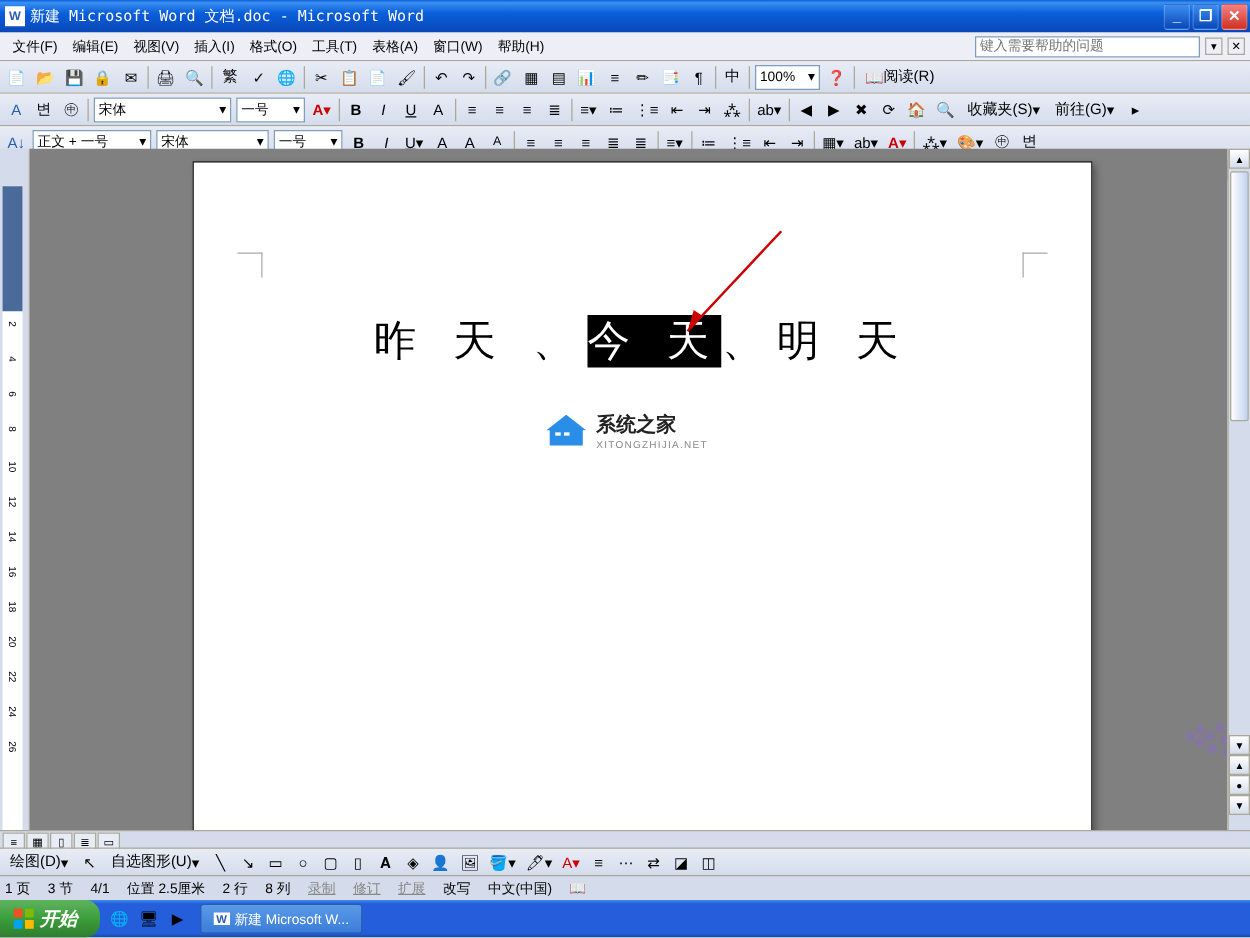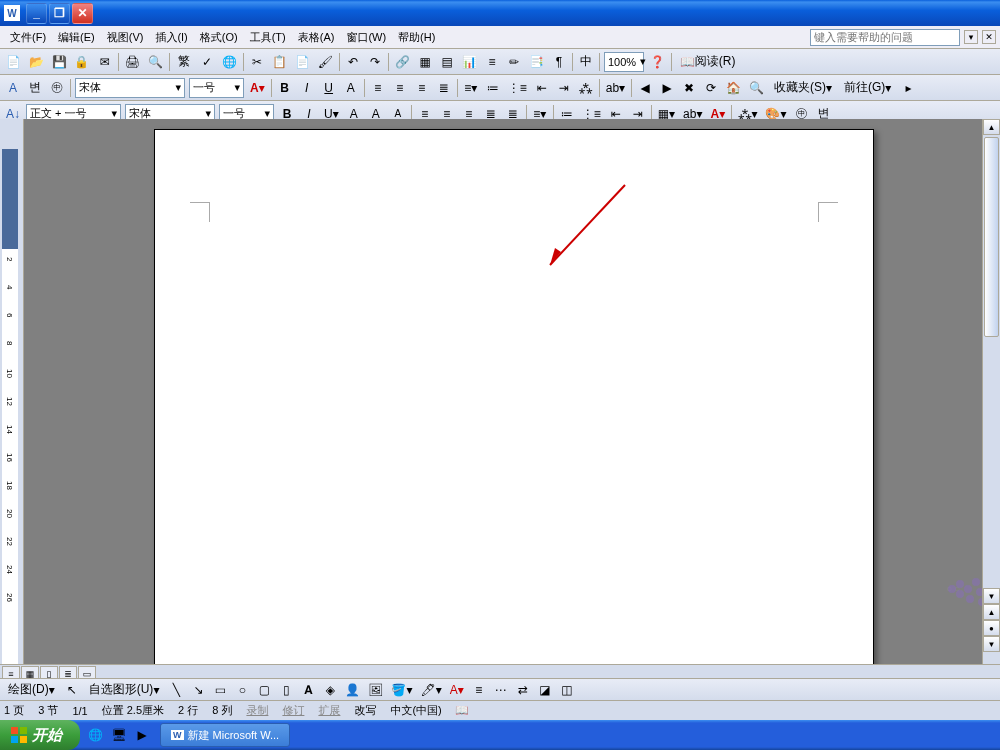--- a/index.html
+++ b/index.html
@@ -10,21 +10,21 @@
 .titlebar .icon { width:16px; height:16px; background:#fff; margin-right:4px; display:flex; align-items:center; justify-content:center; color:#2a5db0; font-weight:bold; font-size:10px; }
 .titlebar .title { flex:1; font-size:12px; font-family:"SimSun",monospace; }
 .winbtns { display:flex; margin-right:2px; }
 .winbtn { width:21px; height:21px; margin-left:2px; border-radius:3px; display:flex; align-items:center; justify-content:center; color:#fff; font-weight:bold; font-size:12px; border:1px solid #fff3; }
 .winbtn.min,.winbtn.max { background:linear-gradient(to bottom,#3b8ef0,#0947b8); }
 .winbtn.close { background:linear-gradient(to bottom,#f08282,#d03020); }
 
 
 .menubar { height:23px; background:#eeeef6; border-bottom:1px solid #aca899; display:flex; align-items:center; padding:0 4px; }
 .menuitem { padding:2px 6px; cursor:default; }
-.helpbox { margin-left:auto; width:150px; height:17px; border:1px solid #7f9db9; background:#fff; font-size:11px; padding:1px 3px; color:#808080; }
+.helpbox { margin-left:auto; width:180px; height:17px; border:1px solid #7f9db9; background:#fff; font-size:11px; padding:1px 3px; color:#808080; }
 .menux { width:14px; height:14px; margin-left:4px; border:1px solid #aca899; display:flex; align-items:center; justify-content:center; font-size:9px; }
 
 
 .toolbar { height:26px; background:linear-gradient(to bottom,#e8ecf6,#d4dcec); border-bottom:1px solid #aca899; display:flex; align-items:center; padding:0 2px; white-space:nowrap; overflow:hidden; }
 .tbtn { min-width:20px; height:20px; margin:0 1px; display:flex; align-items:center; justify-content:center; font-size:12px; cursor:default; border:1px solid transparent; padding:0 2px; }
 .tbtn.txt { padding:0 4px; }
 .tsep { width:1px; height:18px; background:#aca899; margin:0 2px; }
 .combo { height:20px; border:1px solid #7f9db9; background:#fff; display:flex; align-items:center; padding:0 3px; font-size:11px; margin:0 2px; }
 .combo .arrow { margin-left:auto; padding-left:4px; color:#000; }
 
@@ -84,20 +84,21 @@
 
 .flower { position:absolute; right:-10px; bottom:50px; width:60px; height:50px; opacity:0.8; }
 
 .balls { position:absolute; right:20px; bottom:70px; font-size:10px; color:#888; letter-spacing:2px;}
 </style>
 </head>
 <body>
 
 <div class="titlebar">
   <div class="icon">W</div>
+  <div class="title">新建 Microsoft Word 文档.doc - Microsoft Word</div>
   <div class="winbtns">
     <div class="winbtn min">_</div>
     <div class="winbtn max">❐</div>
     <div class="winbtn close">✕</div>
   </div>
 </div>
 
 <div class="menubar">
   <span class="menuitem">文件(F)</span>
   <span class="menuitem">编辑(E)</span>
@@ -139,21 +140,21 @@
   <div class="tbtn">▦</div>
   <div class="tbtn">▤</div>
   <div class="tbtn">📊</div>
   <div class="tbtn">≡</div>
   <div class="tbtn">✏</div>
   <div class="tbtn">📑</div>
   <div class="tbtn">¶</div>
   <div class="tsep"></div>
   <div class="tbtn">中</div>
   <div class="tsep"></div>
-  <div class="combo" style="width:40px">
+  <div class="combo" style="width:52px">
       <span>100%</span>
       <span class="arrow">▾</span>
     </div>
   <div class="tbtn">❓</div>
   <div class="tsep"></div>
   <div class="tbtn txt">📖 <span>阅读(R)</span></div>
 </div>
 
 <div class="toolbar">
   <div class="tbtn" style="color:#2a5db0">A</div>
@@ -304,24 +305,38 @@
       <span class="vnum" style="top: 388px;">22</span>
       <span class="vnum" style="top: 416px;">24</span>
       <span class="vnum" style="top: 444px;">26</span>
     </div>
 </div>
 
 <div class="docarea" style="bottom: 86px;">
   <div class="page">
     <div class="cornermark tl"></div>
     <div class="cornermark tr"></div>
+    <div class="doctext">
+      <span>昨 天 、</span><span class="sel">今 天</span><span>、明 天</span>
+    </div>
     <svg class="arrow-annotation" width="120" height="100">
       <line x1="90" y1="5" x2="15" y2="85" stroke="#c00" stroke-width="2"></line>
       <polygon points="15,85 26,72 20,68" fill="#c00"></polygon>
     </svg>
+    <div class="watermark">
+      <svg class="logo" viewBox="0 0 40 34">
+        <polygon points="20,2 38,16 35,16 35,30 5,30 5,16 2,16" fill="#2a8de8"></polygon>
+        <rect x="10" y="18" width="5" height="3" fill="#fff"></rect>
+        <rect x="18" y="18" width="5" height="3" fill="#fff"></rect>
+      </svg>
+      <div>
+        <div class="txt1">系统之家</div>
+        <div class="txt2">XITONGZHIJIA.NET</div>
+      </div>
+    </div>
   </div>
   <div class="balls">○○</div>
   <svg class="flower" viewBox="0 0 60 50">
     <g fill="#8870b8" opacity="0.7">
       <circle cx="20" cy="25" r="4"></circle>
         <circle cx="28" cy="20" r="4"></circle>
         <circle cx="28" cy="30" r="4"></circle>
       <circle cx="36" cy="25" r="4"></circle>
         <circle cx="44" cy="18" r="4"></circle>
         <circle cx="48" cy="28" r="4"></circle>
@@ -371,21 +386,21 @@
   <div class="tbtn">≡</div>
   <div class="tbtn">⋯</div>
   <div class="tbtn">⇄</div>
   <div class="tbtn">◪</div>
   <div class="tbtn">◫</div>
 </div>
 
 <div class="statusbar" style="bottom:30px;height:20px;">
   <span>1 页</span>
   <span>3 节</span>
-  <span>1/1</span>
+  <span>4/1</span>
   <span>位置 2.5厘米</span>
   <span>2 行</span>
   <span>8 列</span>
   <span class="dim">录制</span>
   <span class="dim">修订</span>
   <span class="dim">扩展</span>
   <span>改写</span>
   <span>中文(中国)</span>
   <span>📖</span>
 </div>

